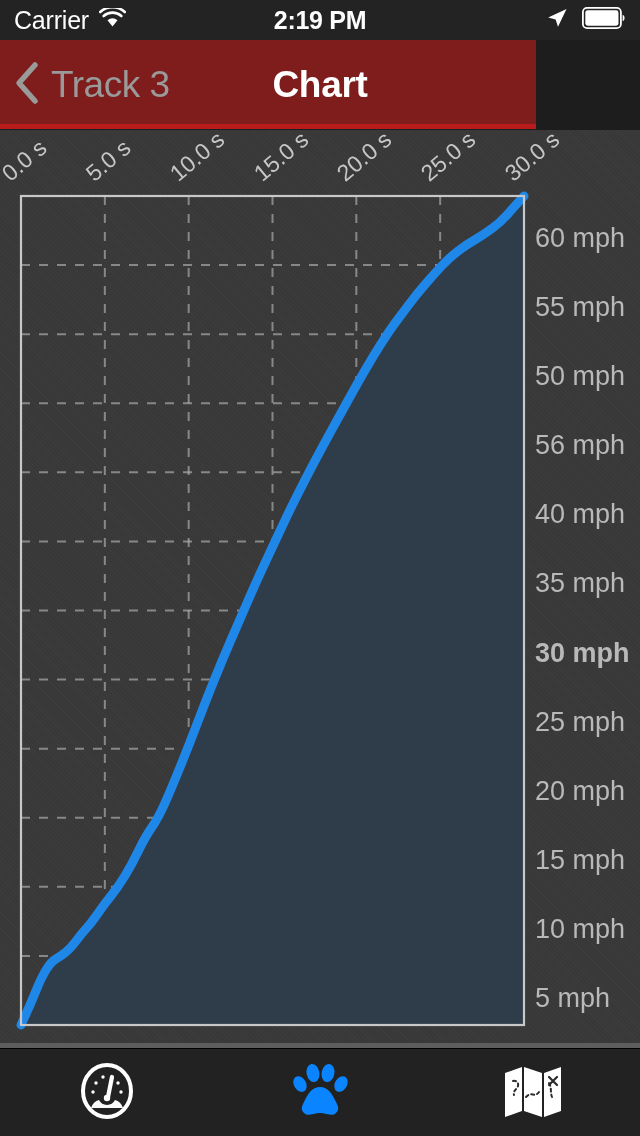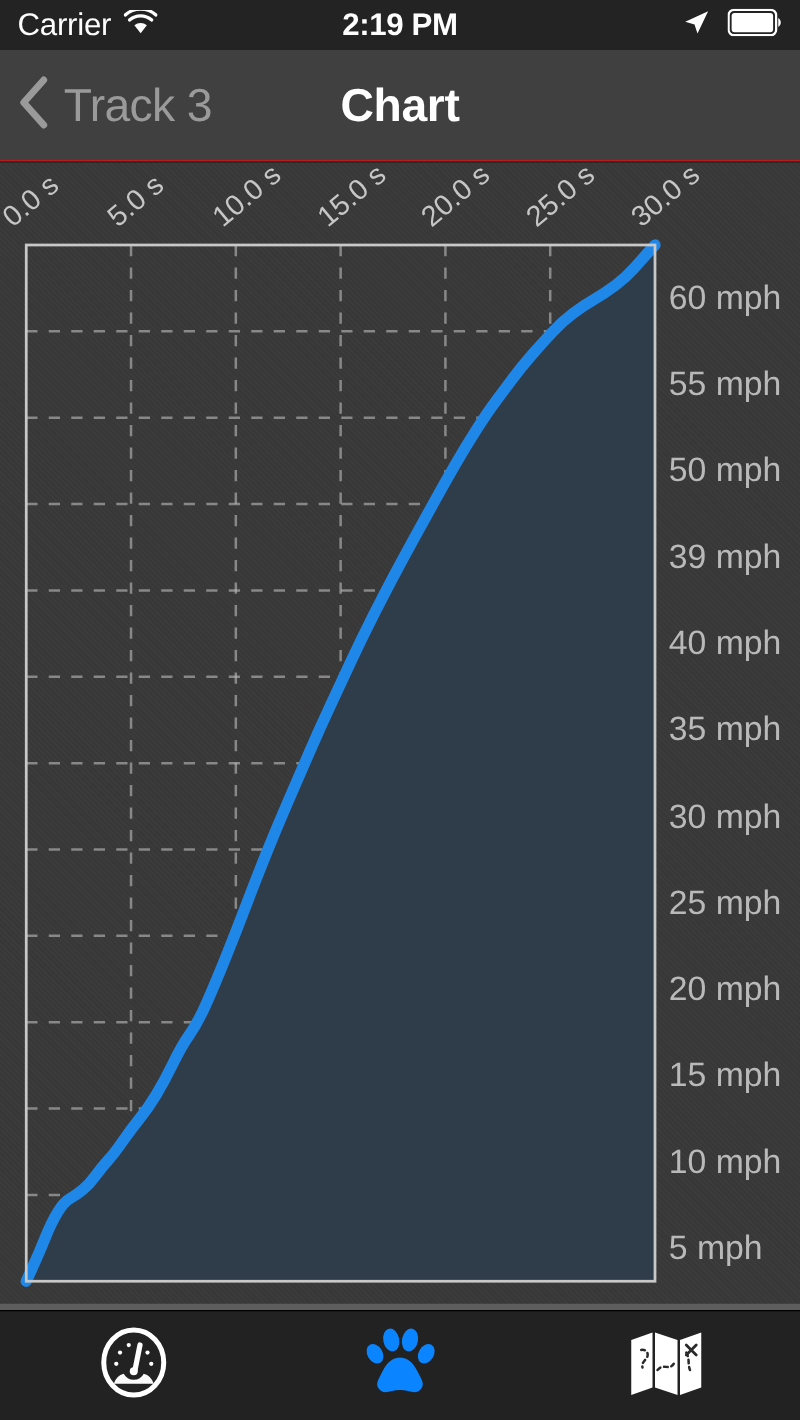--- a/index.html
+++ b/index.html
@@ -24,23 +24,23 @@
     color:#fff;
   }
   #sb-left { display:flex; align-items:center; gap:10px; flex:1; }
   #sb-center { flex:0 0 auto; display:flex; justify-content:center; }
   #sb-right { display:flex; align-items:center; justify-content:flex-end; gap:13px; flex:1; }
   .sb-text { font-size:25px; letter-spacing:-0.2px; color:#fdfdfd; }
   #sb-time { font-size:25px; font-weight:bold; color:#fdfdfd; letter-spacing:-0.3px; }
 
   
   #navbar {
-    position:absolute; left:0; top:40px; width:640px; height:89px;
-    background:#404040;
-    border-bottom:1px solid #b91c1c;
+    position:absolute; left:0; top:40px; width:536px; height:89px;
+    background:#7f1d1d;
+    border-bottom:5px solid #b91c1c;
   }
   #nav-back {
     position:absolute; left:14px; top:0; height:89px;
     display:flex; align-items:center; gap:11px;
     cursor:pointer;
   }
   #nav-back-label {
     font-size:37px; color:#9a9a9a; letter-spacing:-0.5px;
   }
   #nav-title {
@@ -182,24 +182,24 @@
         <div class="xtick-label" style="left: 433.167px; top: 30px;">25.0 s</div>
         <div class="xtick-label" style="left: 517px; top: 30px;">30.0 s</div>
       </div>
     <div id="yticks">
         <div class="ytick-label" style="left: 535px; top: 878px;">0 mph</div>
         <div class="ytick-label" style="left: 535px; top: 808.917px; text-align: center;">5 mph</div>
         <div class="ytick-label" style="left: 535px; top: 739.833px;">10 mph</div>
         <div class="ytick-label" style="left: 535px; top: 670.75px;">15 mph</div>
         <div class="ytick-label" style="left: 535px; top: 601.667px;">20 mph</div>
         <div class="ytick-label" style="left: 535px; top: 532.583px;">25 mph</div>
-        <div class="ytick-label" style="left: 535px; top: 463.5px;">30 mph</div>
+        <div class="ytick-label" style="left: 535px; top: 463.5px; font-weight: bold;">30 mph</div>
         <div class="ytick-label" style="left: 535px; top: 394.417px;">35 mph</div>
         <div class="ytick-label" style="left: 535px; top: 325.333px; text-align: center;">40 mph</div>
-        <div class="ytick-label" style="left: 535px; top: 256.25px;">39 mph</div>
+        <div class="ytick-label" style="left: 535px; top: 256.25px;">56 mph</div>
         <div class="ytick-label" style="left: 535px; top: 187.167px;">50 mph</div>
         <div class="ytick-label" style="left: 535px; top: 118.083px;">55 mph</div>
         <div class="ytick-label" style="left: 535px; top: 49px;">60 mph</div>
       </div>
   </div>
 
   <div id="tabbar-top-edge"></div>
   <div id="tabbar">
     <div class="tab-item">
       <span>

